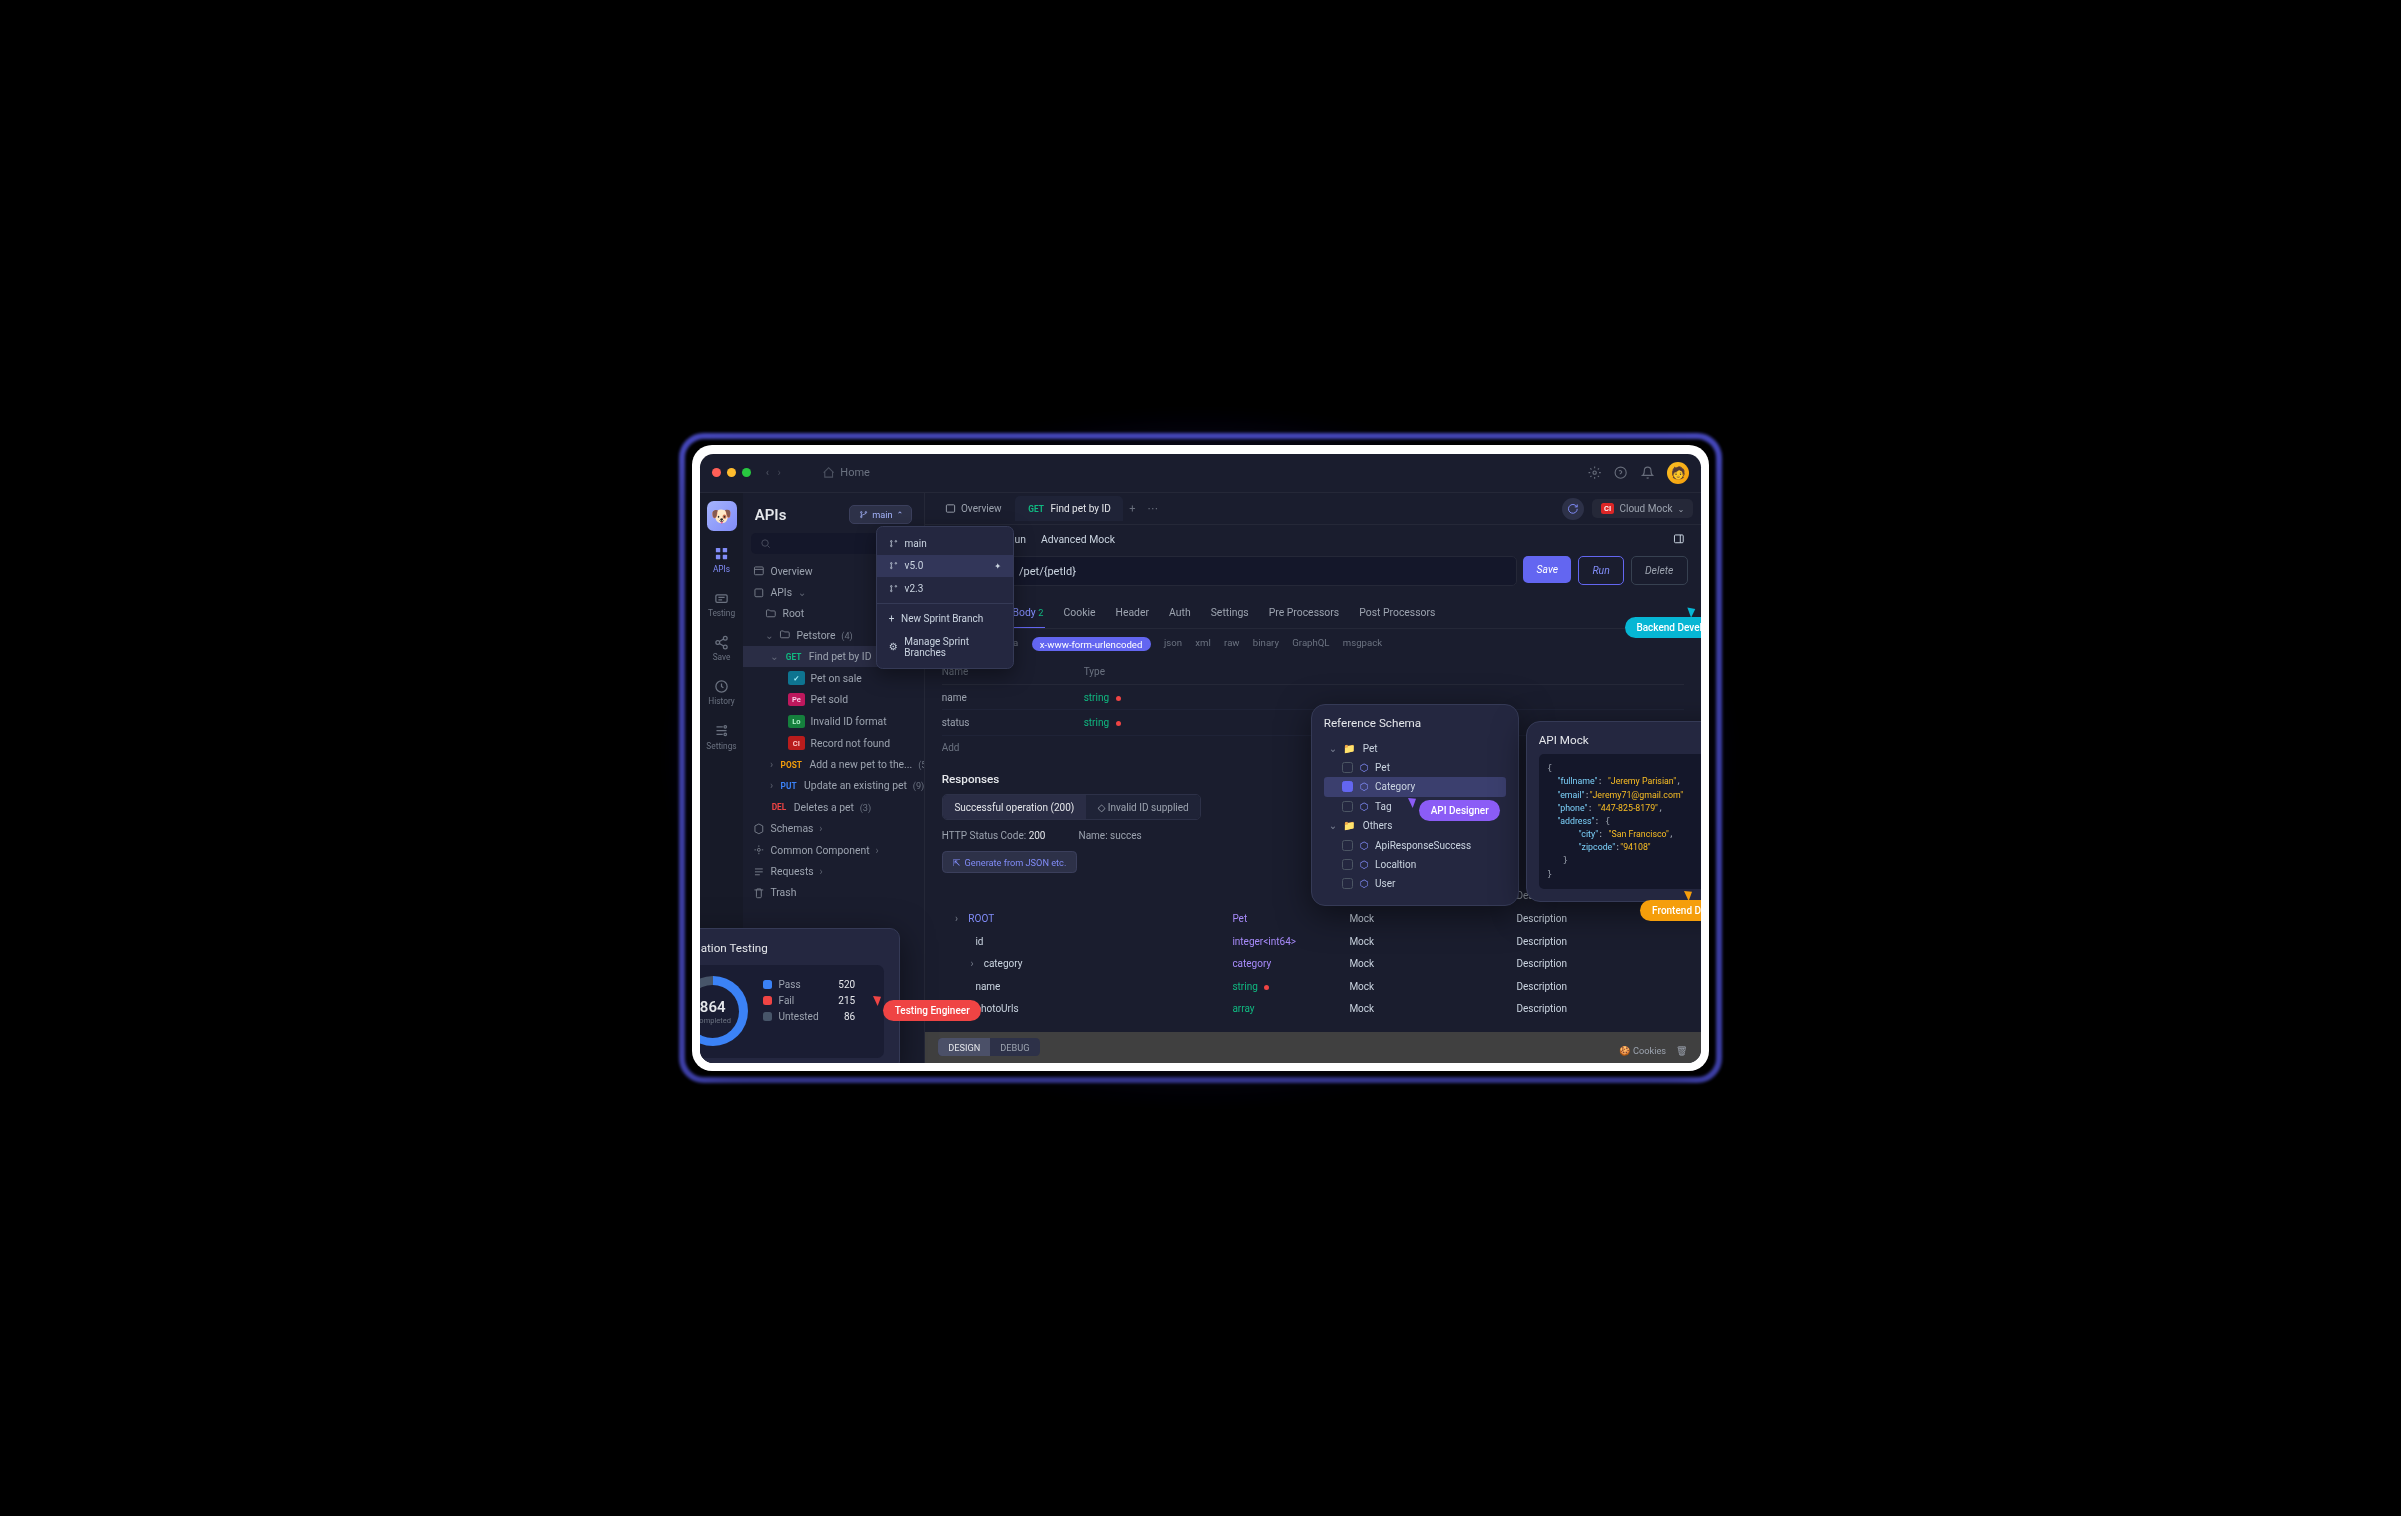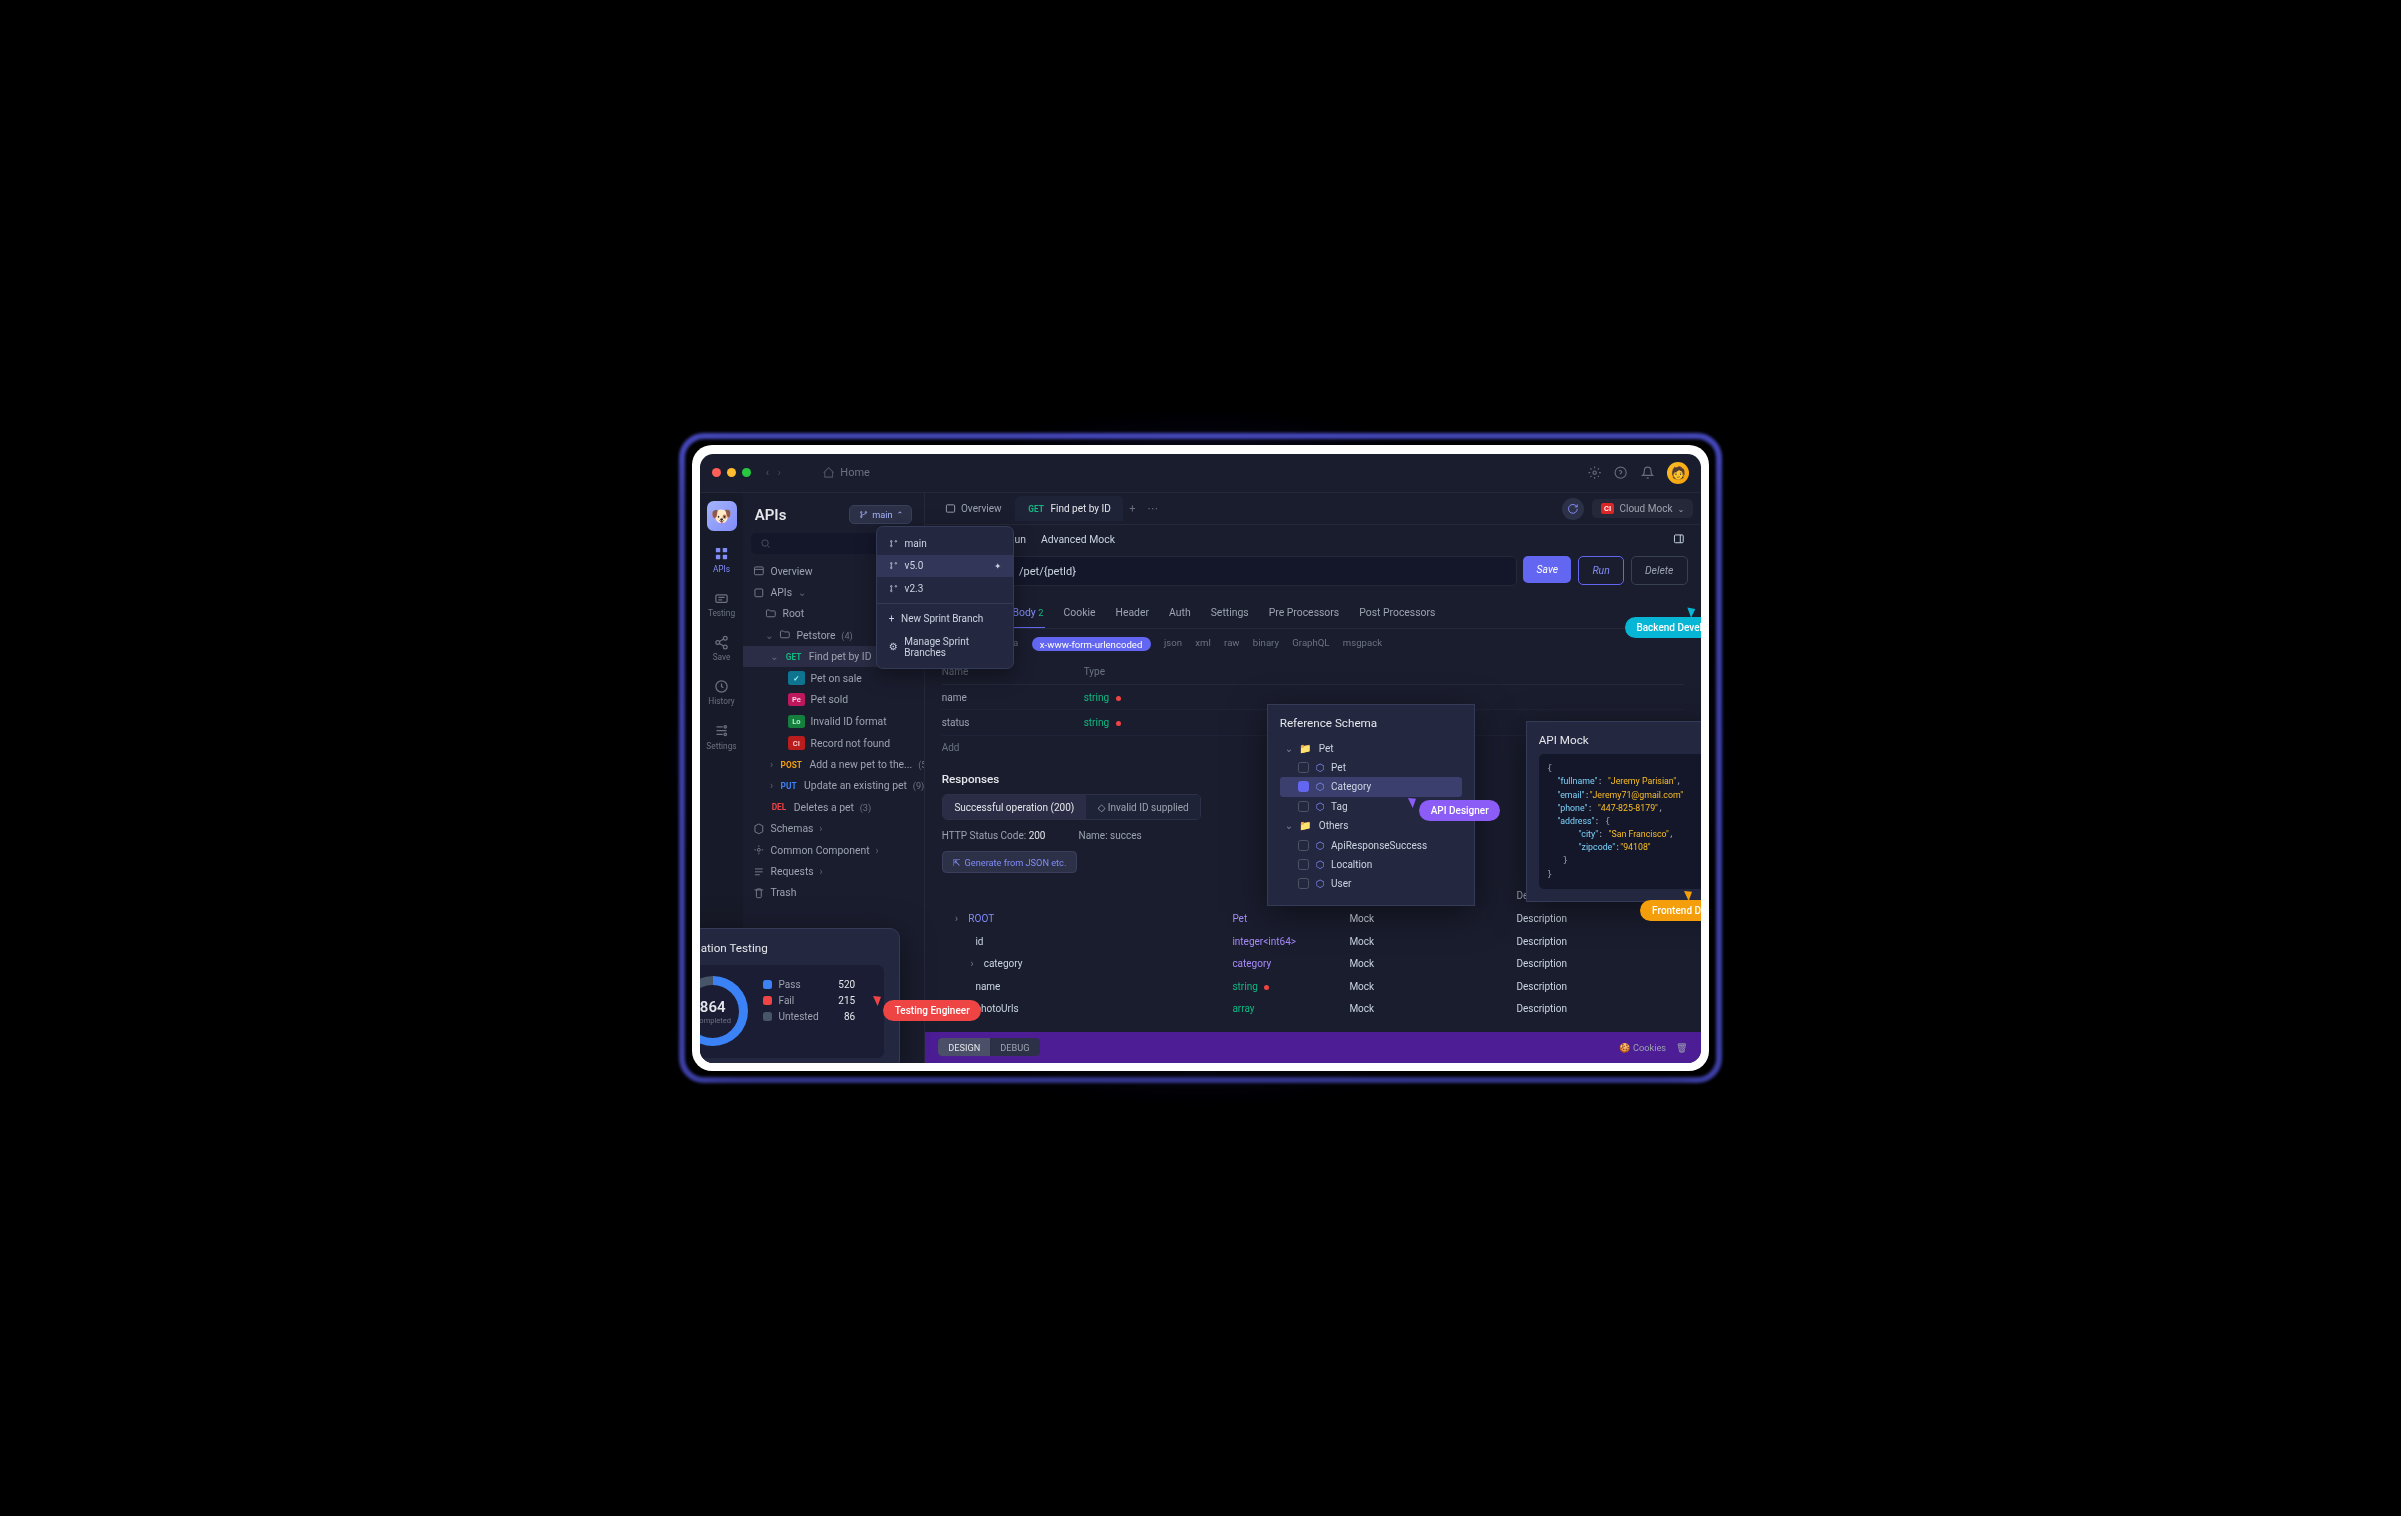--- a/index.html
+++ b/index.html
@@ -84,28 +84,28 @@
 .resp-tab{padding:6.7px 11.7px;font-size:10px;cursor:pointer;background:#1f2337;}
 .resp-tab.active{background:#2a2d45;color:#e5e7eb;}
 .resp-meta{display:flex;gap:33px;padding:10px 0;font-size:10px;color:#9ca3af;flex-wrap:wrap;}
 .gen-btn{background:#2d3148;border:0.8px solid #3b3f5c;color:#818cf8;padding:4.2px 10px;border-radius:4.2px;font-size:9.2px;cursor:pointer;display:inline-flex;gap:4.2px;align-items:center;}
 .schema-tbl{margin-top:11.7px;font-size:10px;}
 .st-head,.st-row{display:flex;padding:5.8px 6.7px;}
 .st-head{color:#9ca3af;}
 .st-row{color:#cbd5e1;}
 .st-c1{width:284px;display:flex;align-items:center;gap:5px;}.st-c2{width:117px;}.st-c3{width:167px;}.st-c4{flex:1;}
 .ty-root{color:#818cf8;}.ty-pet{color:#a78bfa;}.ty-int{color:#a78bfa;}.ty-cat{color:#a78bfa;}.ty-arr{color:#10b981;}
-.bottom-bar{position:absolute;bottom:0;left:225px;right:0;display:flex;padding:6.7px 13.3px;align-items:center;font-size:9.2px;background:#4c1d95;}
+.bottom-bar{position:absolute;bottom:0;left:225px;right:0;display:flex;padding:6.7px 13.3px;align-items:flex-end;font-size:9.2px;background:#404040;}
 .mode-toggle{display:flex;background:#2d3148;border-radius:4.2px;overflow:hidden;}
 .mode-toggle span{padding:3.3px 10px;cursor:pointer;}
 .mode-toggle .act{background:#4b5068;color:#e5e7eb;}
 .bb-right{margin-left:auto;display:flex;gap:10px;align-items:center;color:#9ca3af;}
 
 
-.float-box{position:absolute;background:#242740;border:0.8px solid #353a56;border-radius:0;box-shadow:0 8.3px 33px rgba(0,0,0,0.5);z-index:60;padding:11.7px;}
+.float-box{position:absolute;background:#242740;border:0.8px solid #353a56;border-radius:14px;box-shadow:0 8.3px 33px rgba(0,0,0,0.5);z-index:60;padding:11.7px;margin-left:44px;}
 .ref-schema{top:250px;left:567px;width:208px;}
 .ref-title{color:#e5e7eb;font-size:11.7px;margin-bottom:8.3px;}
 .ref-row{display:flex;align-items:center;gap:6.7px;padding:4.2px 5px;font-size:10px;color:#cbd5e1;cursor:pointer;border-radius:3.3px;}
 .ref-row.sel{background:#3b3f6e;}
 .cbx{width:11px;height:11px;border:1.3px solid #4b5563;border-radius:2.5px;flex-shrink:0;}
 .cbx.ck{background:#6366f1;border-color:#6366f1;}
 .cube-ico{color:#818cf8;font-size:10px;}
 .fold-ico{color:#6b7280;}
 .api-mock{top:267px;right:-42px;width:217px;}
 .mock-title{color:#e5e7eb;font-size:11.7px;margin-bottom:6.7px;}

